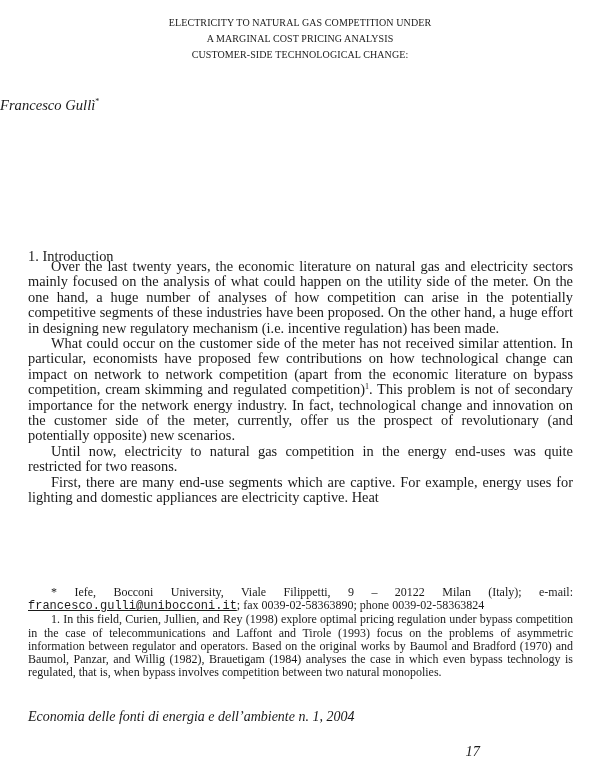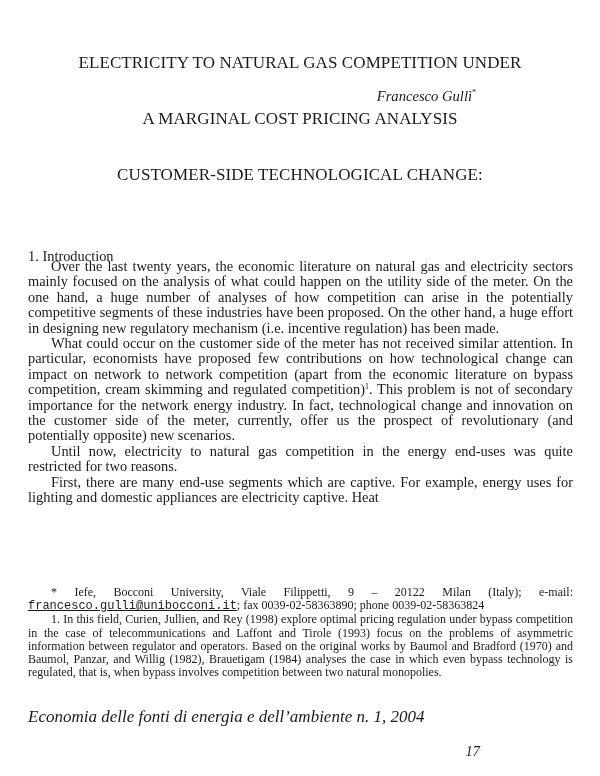--- a/index.html
+++ b/index.html
@@ -1,34 +1,34 @@
 <!DOCTYPE html>
 <html><head>
 <meta charset="utf-8">
 <style>
   html, body { margin: 0; padding: 0; background: #ffffff; }
   body { width: 600px; height: 776px; position: relative; overflow: hidden;
          font-family: "Liberation Serif", "DejaVu Serif", serif; color: #1a1a1a; }
   .page { position: absolute; left: 0; top: 0; width: 600px; height: 776px; }
   .title-block { position: absolute; top: 15px; left: 0; width: 600px; text-align: center; }
-  .title-line { font-size: 17px; line-height: 16px; letter-spacing: 0.1px; margin-top: 40px; }
-  .author { position: absolute; top: 85px; left: 0; width: 476px; text-align: right;
+  .title-line { font-size: 10px; line-height: 16px; letter-spacing: 0.1px; }
+  .author { position: absolute; top: 94px; left: 0; width: 476px; text-align: left;
             font-style: italic; font-size: 14.6px; line-height: 16px; }
   .author sup { font-size: 8px; vertical-align: 6px; font-style: normal; }
   .section-heading { position: absolute; top: 248px; left: 28px; font-weight: normal;
                      font-size: 14.4px; line-height: 16px; }
   .body-text { position: absolute; top: 259px; left: 28px; width: 545px; }
   .para { font-size: 14.4px; line-height: 15.4px; text-align: justify; margin: 0;
           text-indent: 23px; hyphens: manual; }
   .para sup { font-size: 8px; vertical-align: 5px; line-height: 0; }
   .footnotes { position: absolute; top: 586px; left: 28px; width: 545px; }
   .fn { font-size: 12px; line-height: 13.2px; text-align: justify; margin: 0; text-indent: 23px; }
   .fn a { color: #1a1a1a; text-decoration: underline; font-family: Liberation Mono, monospace; }
   .journal { position: absolute; top: 710px; left: 28px; font-style: italic;
-             font-size: 17px; line-height: 14px; }
+             font-size: 14px; line-height: 14px; }
   .page-number { position: absolute; top: 743px; left: 0; width: 480px; text-align: right;
                  font-style: italic; font-size: 14.4px; line-height: 16px; }
 </style>
 </head>
 <body>
 
 <div class="page">
 
   <div class="title-block">
     <div class="title-line">ELECTRICITY TO NATURAL GAS COMPETITION UNDER</div>

